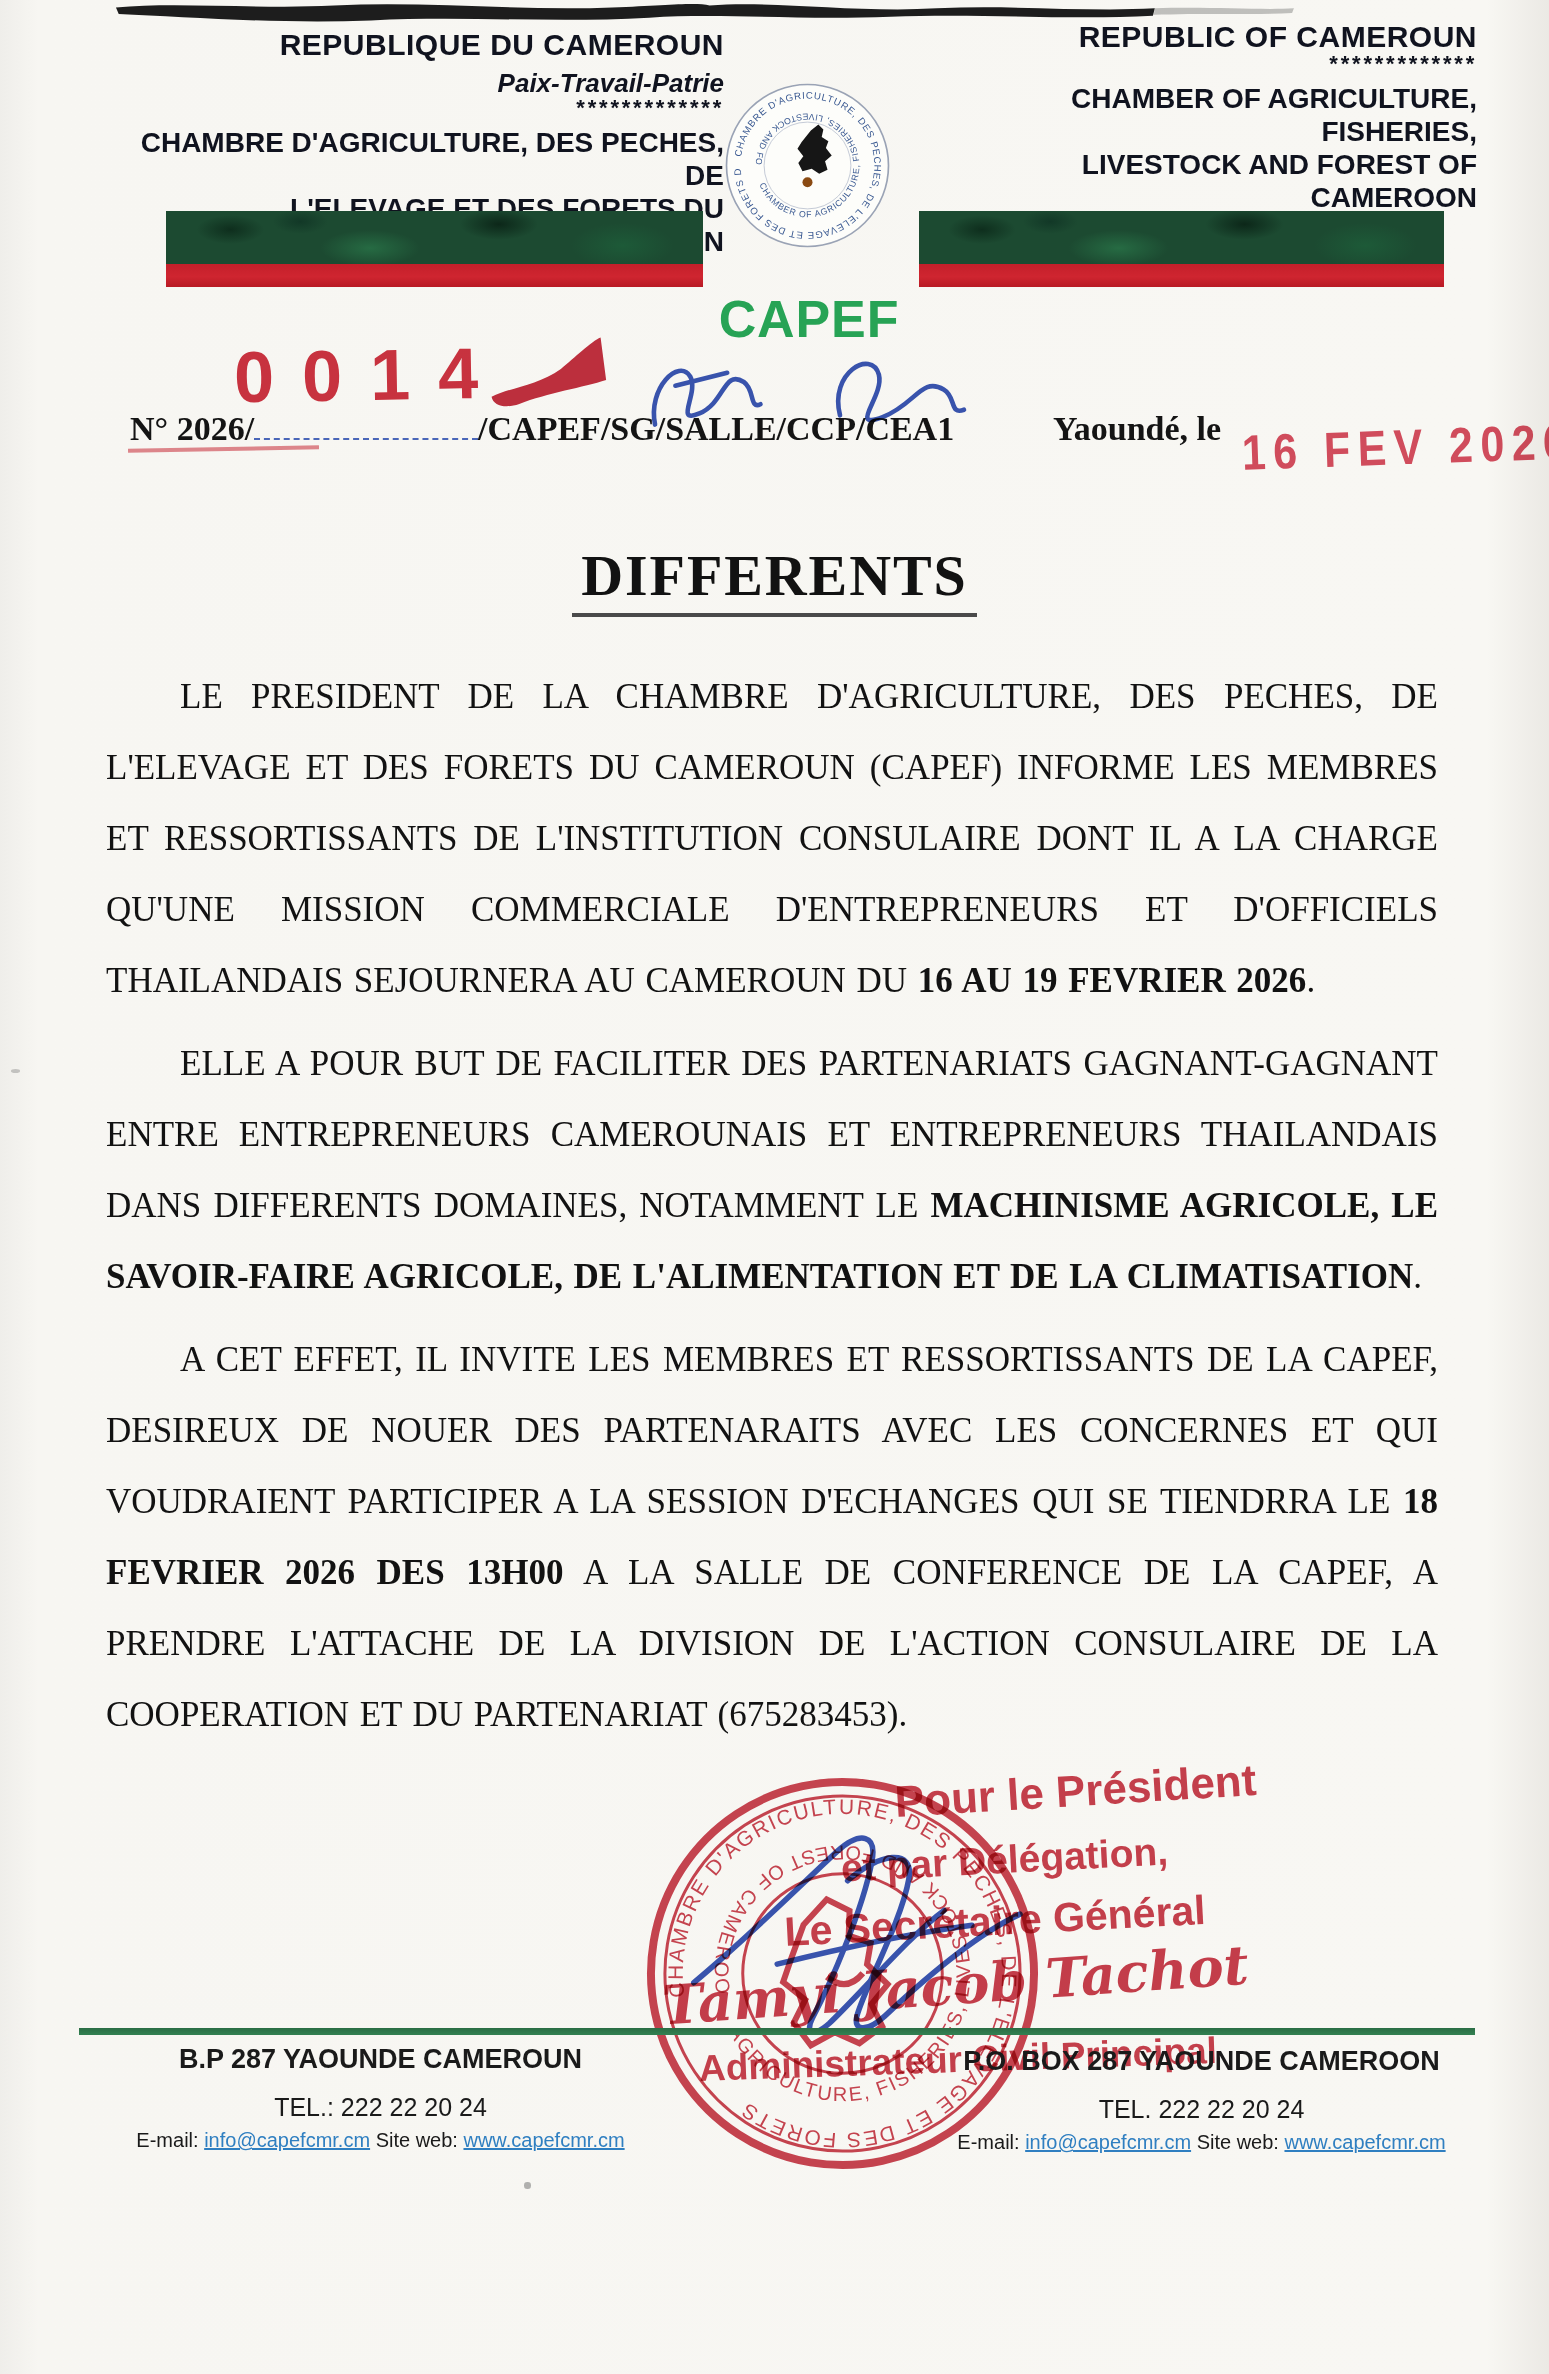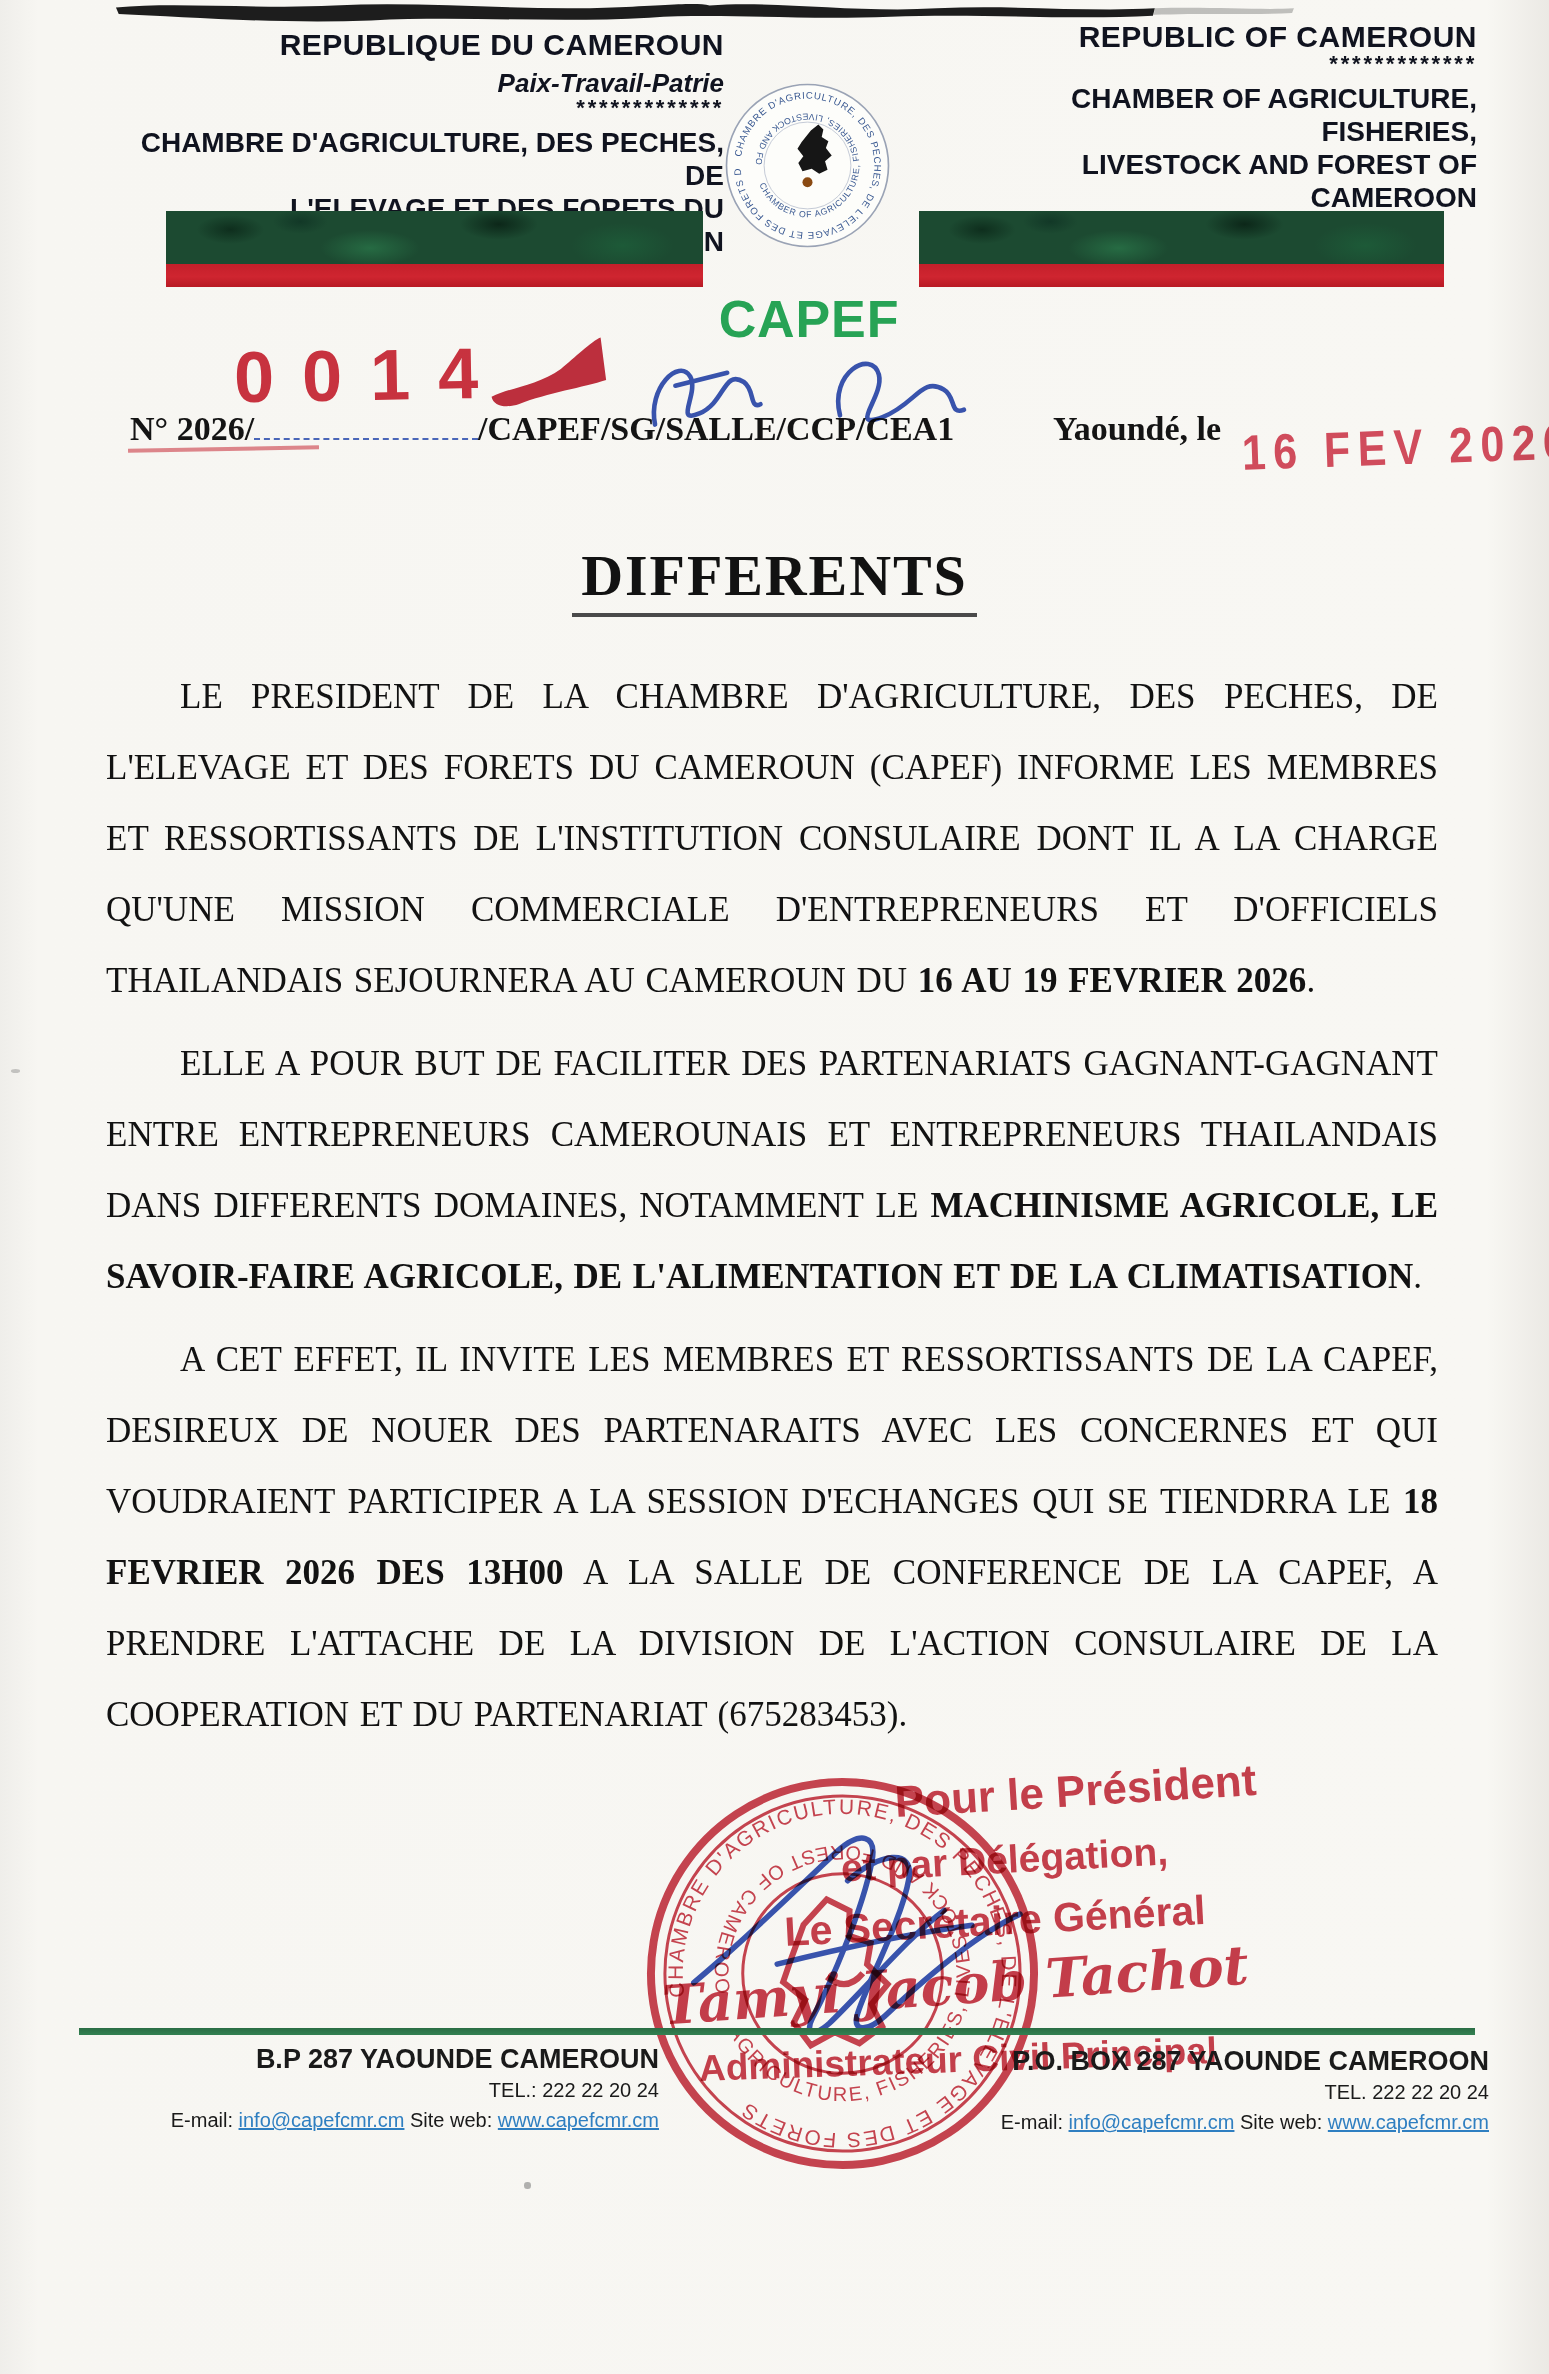--- a/index.html
+++ b/index.html
@@ -74,25 +74,25 @@
     position:absolute;left:638px;top:2039px;width:640px;text-align:center;
     font-family:"Liberation Sans",sans-serif;font-weight:700;font-size:37px;
     color:#c5303f;transform:rotate(-2deg);mix-blend-mode:multiply;opacity:.92;white-space:nowrap;
   }
   .seal-red{position:absolute;left:643px;top:1774px;width:399px;height:399px;transform:rotate(-12deg);mix-blend-mode:multiply;opacity:.9;}
   .blue-sig{position:absolute;left:666px;top:1825px;width:380px;height:232px;mix-blend-mode:multiply;}
   .blue-initials{position:absolute;left:638px;top:345px;width:343px;height:111px;mix-blend-mode:multiply;}
   .red-blob{position:absolute;left:482px;top:332px;width:130px;height:85px;mix-blend-mode:multiply;}
   
   .footer-line{position:absolute;left:79px;top:2028px;width:1396px;height:6.5px;background:linear-gradient(180deg,#2a6d44,#35835380 90%);background-color:#2f7b4e;}
-  .foot-block{position:absolute;text-align:right;font-family:"Liberation Sans",sans-serif;color:#1a1a1a;}
+  .foot-block{position:absolute;text-align:center;font-family:"Liberation Sans",sans-serif;color:#1a1a1a;}
   .foot-left{left:102px;top:2044px;width:557px;}
   .foot-right{left:914px;top:2046px;width:575px;}
   .foot-addr{font-size:27px;font-weight:700;}
-  .foot-tel{font-size:20px;font-weight:500;margin-top:4px;}
+  .foot-tel{font-size:25px;font-weight:500;margin-top:18px;}
   .foot-links{font-size:20px;font-weight:500;margin-top:7.4px;white-space:nowrap;}
   .foot-links a{color:#2f7fc1;text-decoration:underline;cursor:pointer;}
   .scan-band{position:absolute;left:0;top:0;width:1549px;height:39px;}
   .speck{position:absolute;background:#6a6a6a;border-radius:50%;}
 </style>
 </head>
 <body>
 
 <div class="page">
 

